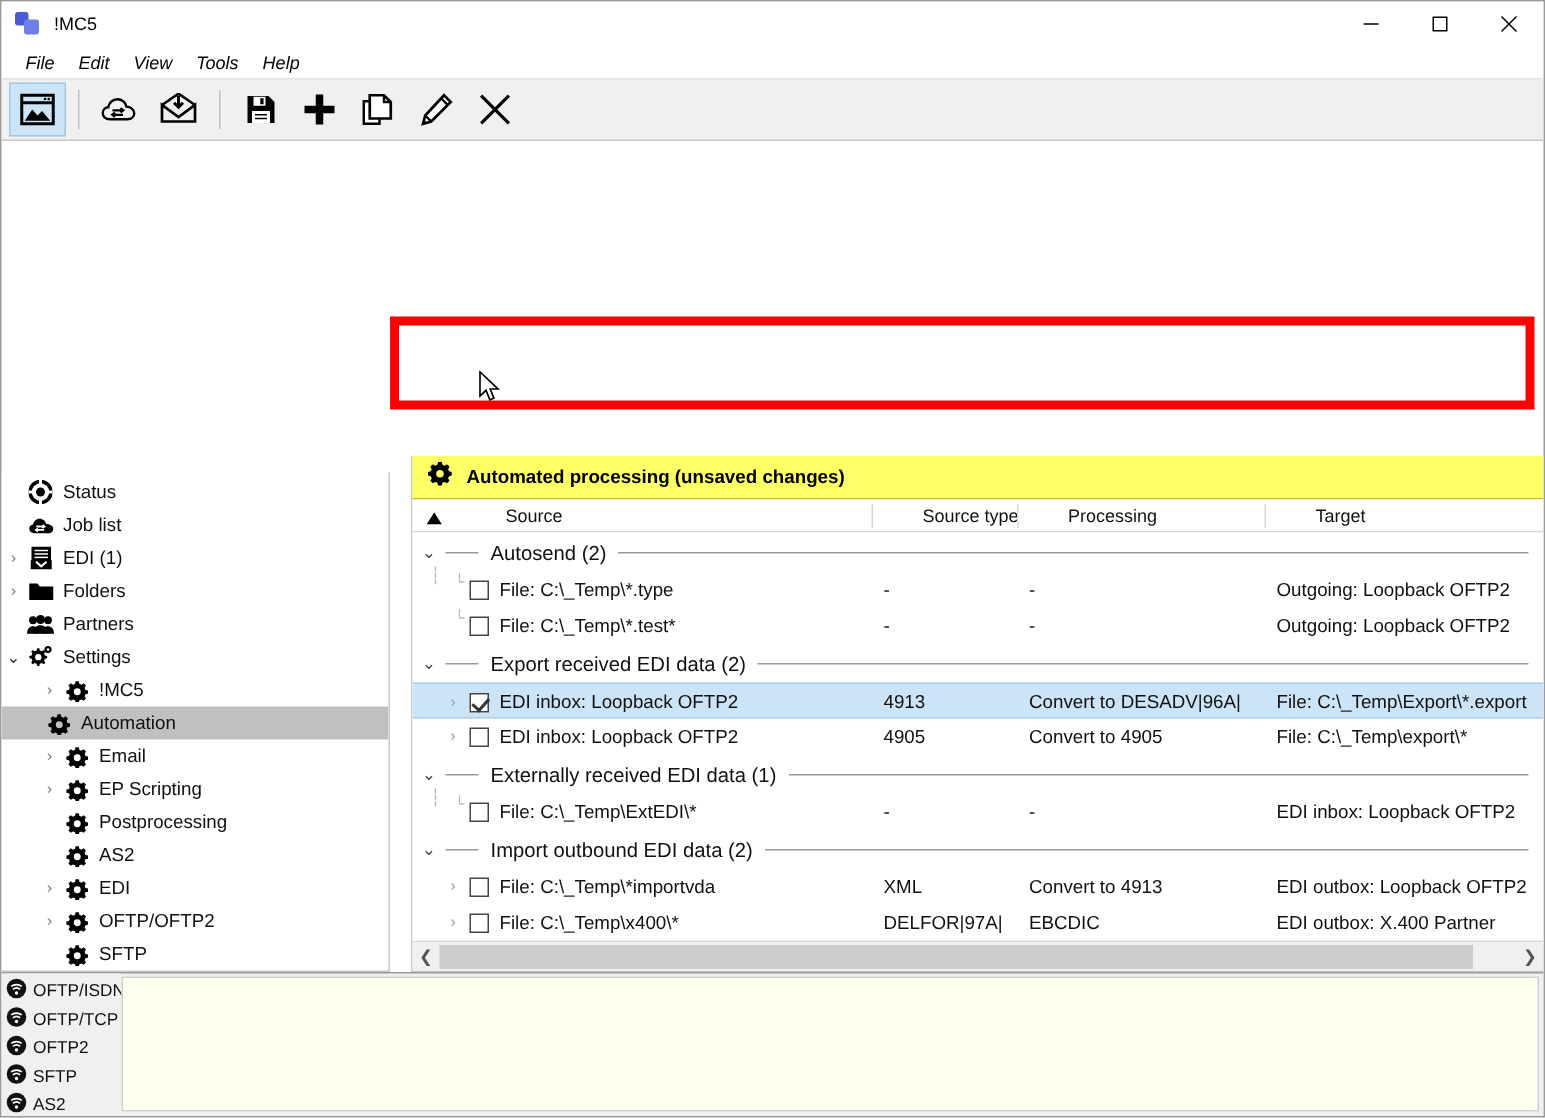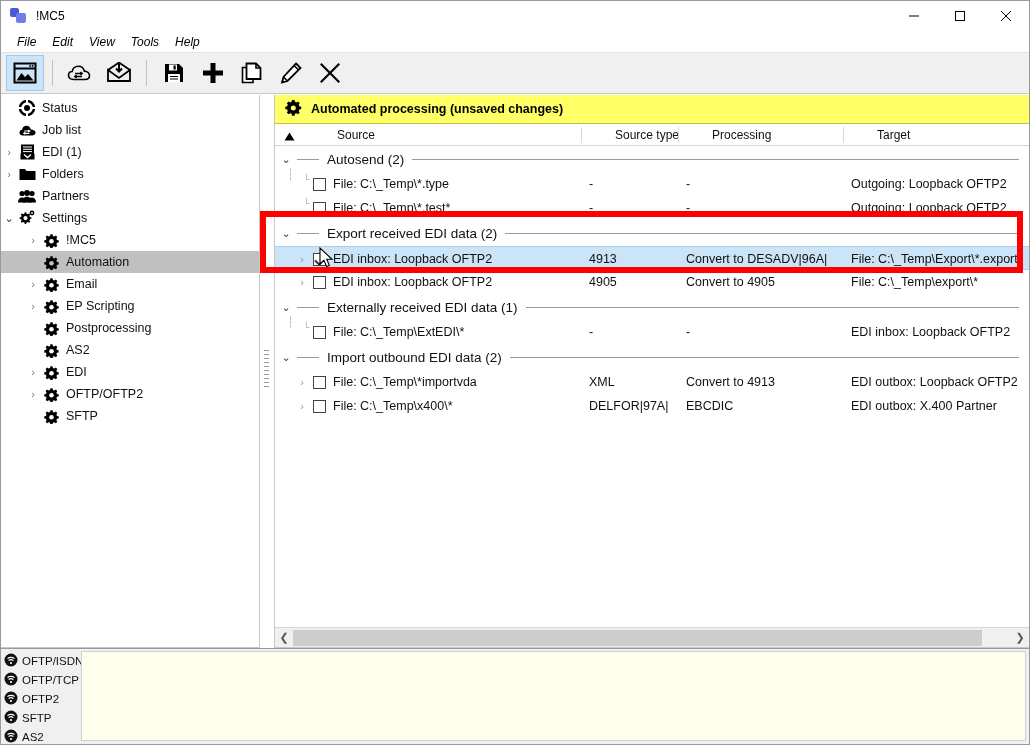--- a/index.html
+++ b/index.html
@@ -36,21 +36,21 @@
   .toolbar {
     height: 42px; background: #f0f0f0; border-top: 1px solid #e2e2e2;
     border-bottom: 1px solid #c8c8c8;
     display: flex; align-items: center; padding-left: 5px; gap: 1px;
   }
   .tb-btn { width: 38px; height: 36px; display:flex; align-items:center; justify-content:center; }
   .tb-btn.active { background: #cce4f7; border: 1px solid #a0c8e8; }
   .tb-sep { width: 1px; height: 26px; background: #c0c0c0; margin: 0 7px; }
 
   
-  .body-area { position: absolute; left:0; right:0; top: 94px; bottom: 96px; display: flex; }
+  .body-area { position: absolute; left:0; right:0; top: 94px; bottom: 96px; display: flex; align-items: flex-end; }
 
   
   .sidebar {
     width: 259px; background:#ffffff; border: 1px solid #c8c8c8; border-top:none;
     border-left:none; position: relative; overflow: hidden;
   }
   .tree { padding-top: 2px; }
   .tree-row { height: 22px; display: flex; align-items: center; font-size: 12.5px; color:#111; white-space: nowrap; }
   .tree-row.selected { background: #c0c0c0; }
   .chev { width: 16px; text-align:center; color:#7a7a7a; font-size: 11px; }
@@ -303,21 +303,21 @@
         <span class="chev">›</span>
         <span class="t-icon">
           <svg width="15" height="15" viewBox="0 0 15 15">
               <path d="M6.3 0.5 L8.7 0.5 L9.1 2.4 L10.6 3 L12.3 2 L14 3.7 L13 5.4 L13.6 6.9 L15.5 7.3 L15.5 9.7 L13.6 10.1 L13 11.6 L14 13.3 L12.3 15 L10.6 14 L9.1 14.6 L8.7 16.5 L6.3 16.5 L5.9 14.6 L4.4 14 L2.7 15 L1 13.3 L2 11.6 L1.4 10.1 L-0.5 9.7 L-0.5 7.3 L1.4 6.9 L2 5.4 L1 3.7 L2.7 2 L4.4 3 L5.9 2.4 Z" fill="#000" transform="scale(0.9) translate(0.8,0.8)"></path>
               <circle cx="7.5" cy="8.2" r="2.3" fill="#fff"></circle>
             </svg>
         </span>
         <span class="t-label">!MC5</span>
       </div>
 
-      <div class="tree-row selected" style="padding-left:24px">
+      <div class="tree-row selected" style="padding-left:12px">
         <span class="chev empty">›</span>
         <span class="t-icon">
           <svg width="15" height="15" viewBox="0 0 15 15">
               <path d="M6.3 0.5 L8.7 0.5 L9.1 2.4 L10.6 3 L12.3 2 L14 3.7 L13 5.4 L13.6 6.9 L15.5 7.3 L15.5 9.7 L13.6 10.1 L13 11.6 L14 13.3 L12.3 15 L10.6 14 L9.1 14.6 L8.7 16.5 L6.3 16.5 L5.9 14.6 L4.4 14 L2.7 15 L1 13.3 L2 11.6 L1.4 10.1 L-0.5 9.7 L-0.5 7.3 L1.4 6.9 L2 5.4 L1 3.7 L2.7 2 L4.4 3 L5.9 2.4 Z" fill="#000" transform="scale(0.9) translate(0.8,0.8)"></path>
               <circle cx="7.5" cy="8.2" r="2.3" fill="#c0c0c0"></circle>
             </svg>
         </span>
         <span class="t-label">Automation</span>
       </div>
 

